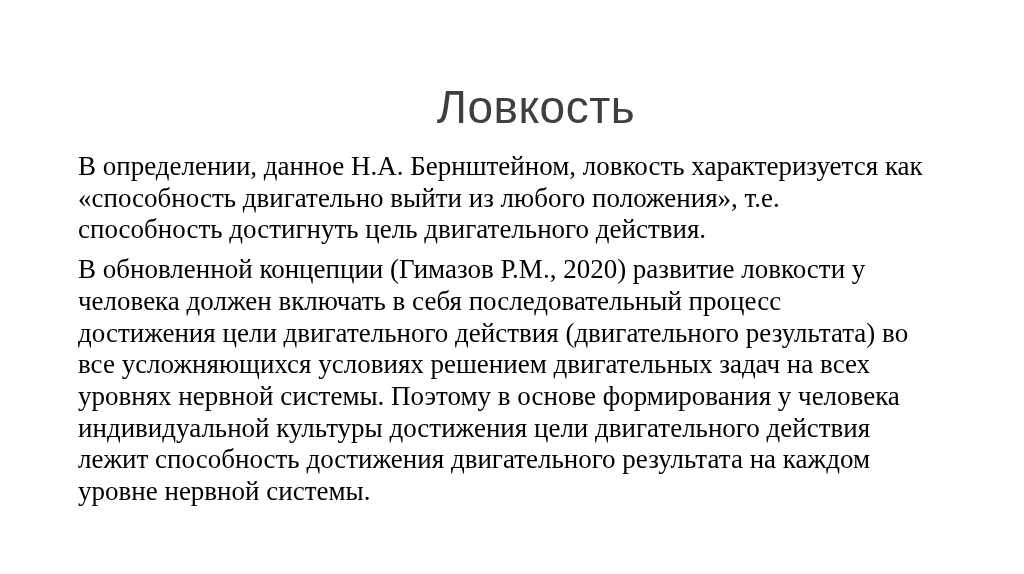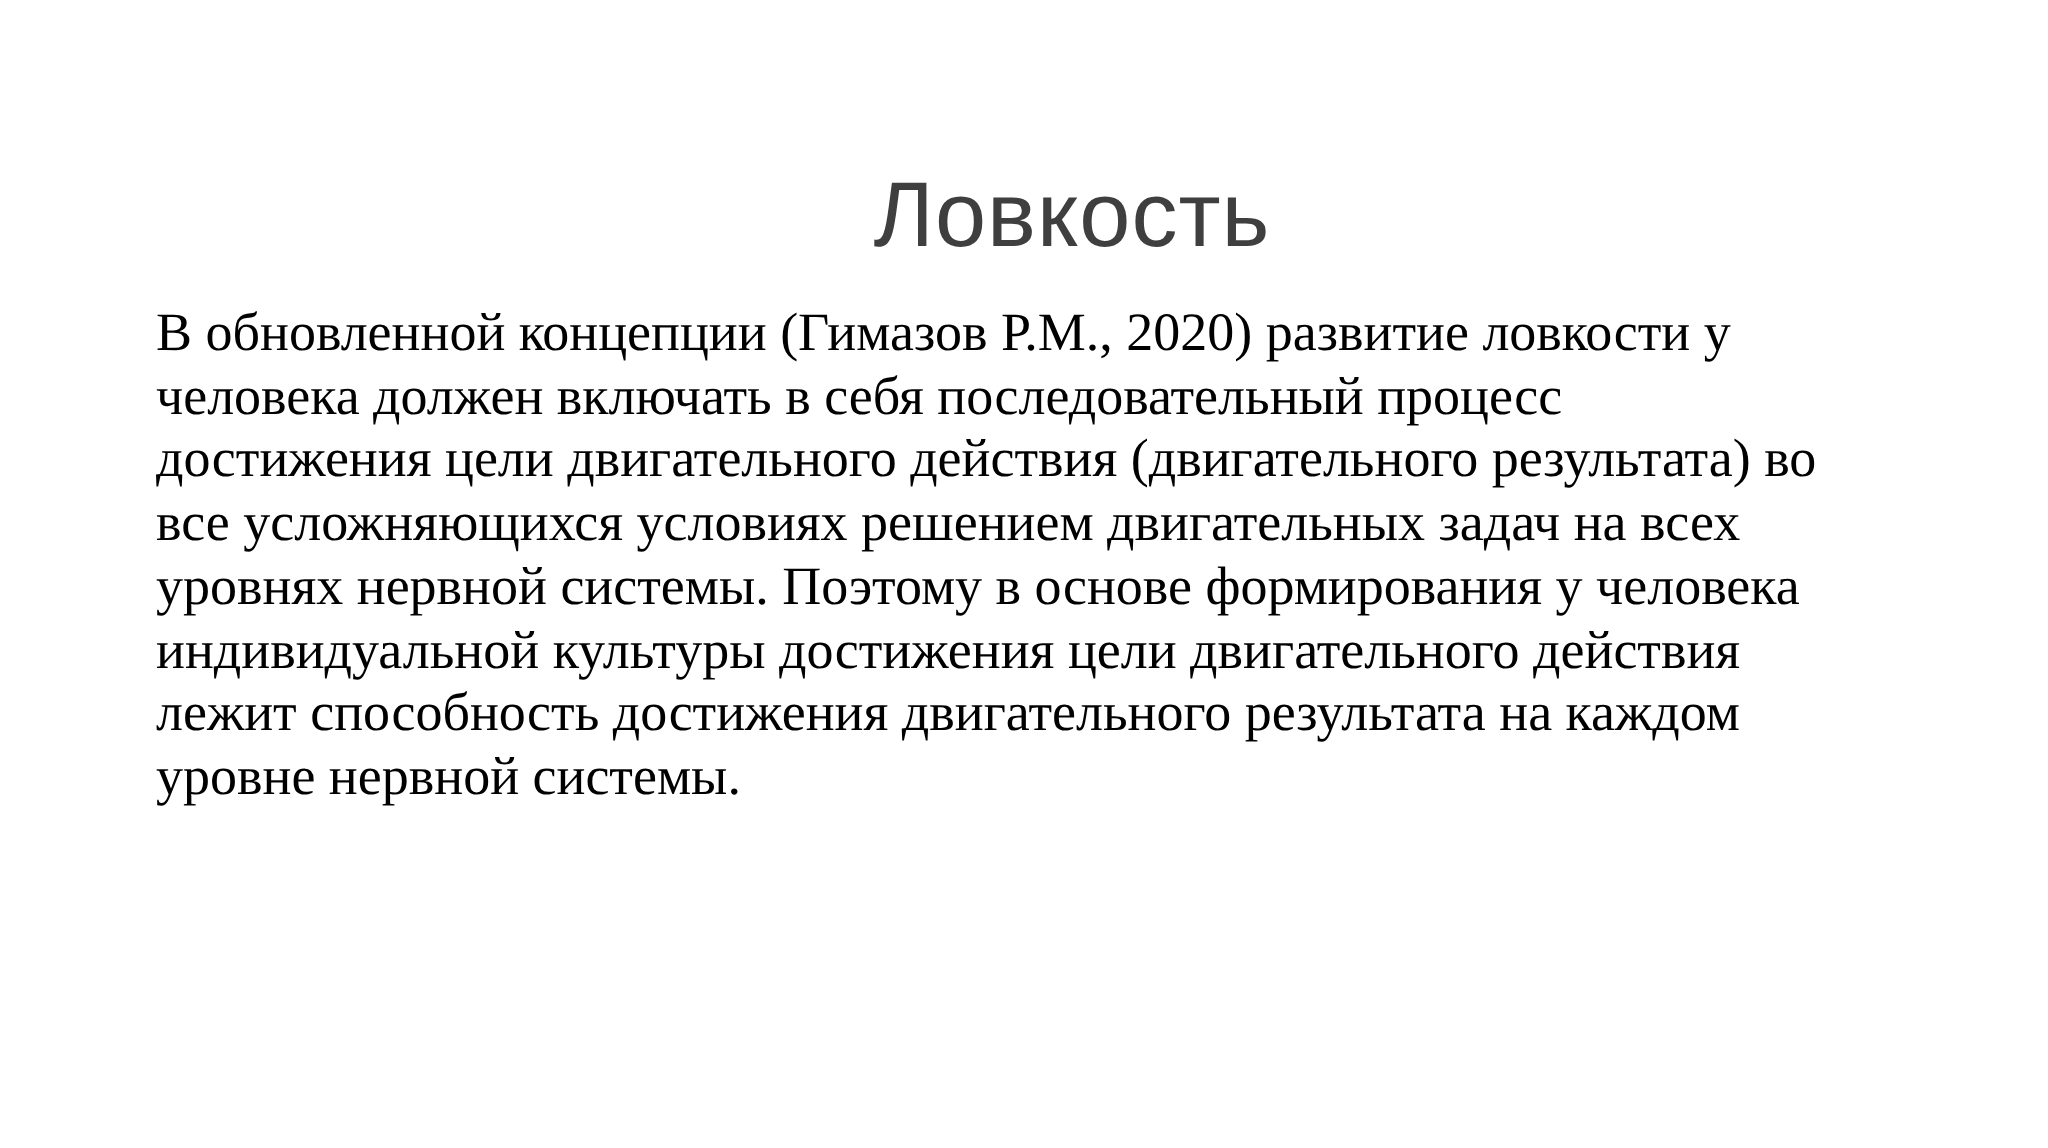--- a/index.html
+++ b/index.html
@@ -46,20 +46,23 @@
     margin-top: 8px;
   }
 </style>
 </head>
 <body>
 
 <div class="slide" style="background: rgb(255, 255, 255);">
   <h1 class="slide-title" style="color: rgb(63, 63, 63);">Ловкость</h1>
 
   <div class="slide-body" style="color: rgb(0, 0, 0);">
+    <p class="para">В определении, данное Н.А. Бернштейном, ловкость характеризуется как
+«способность двигательно выйти из любого положения», т.е.
+способность достигнуть цель двигательного действия.</p>
     <p class="para">В обновленной концепции (Гимазов Р.М., 2020) развитие ловкости у
 человека должен включать в себя последовательный процесс
 достижения цели двигательного действия (двигательного результата) во
 все усложняющихся условиях решением двигательных задач на всех
 уровнях нервной системы. Поэтому в основе формирования у человека
 индивидуальной культуры достижения цели двигательного действия
 лежит способность достижения двигательного результата на каждом
 уровне нервной системы.</p>
   </div>
 </div>

